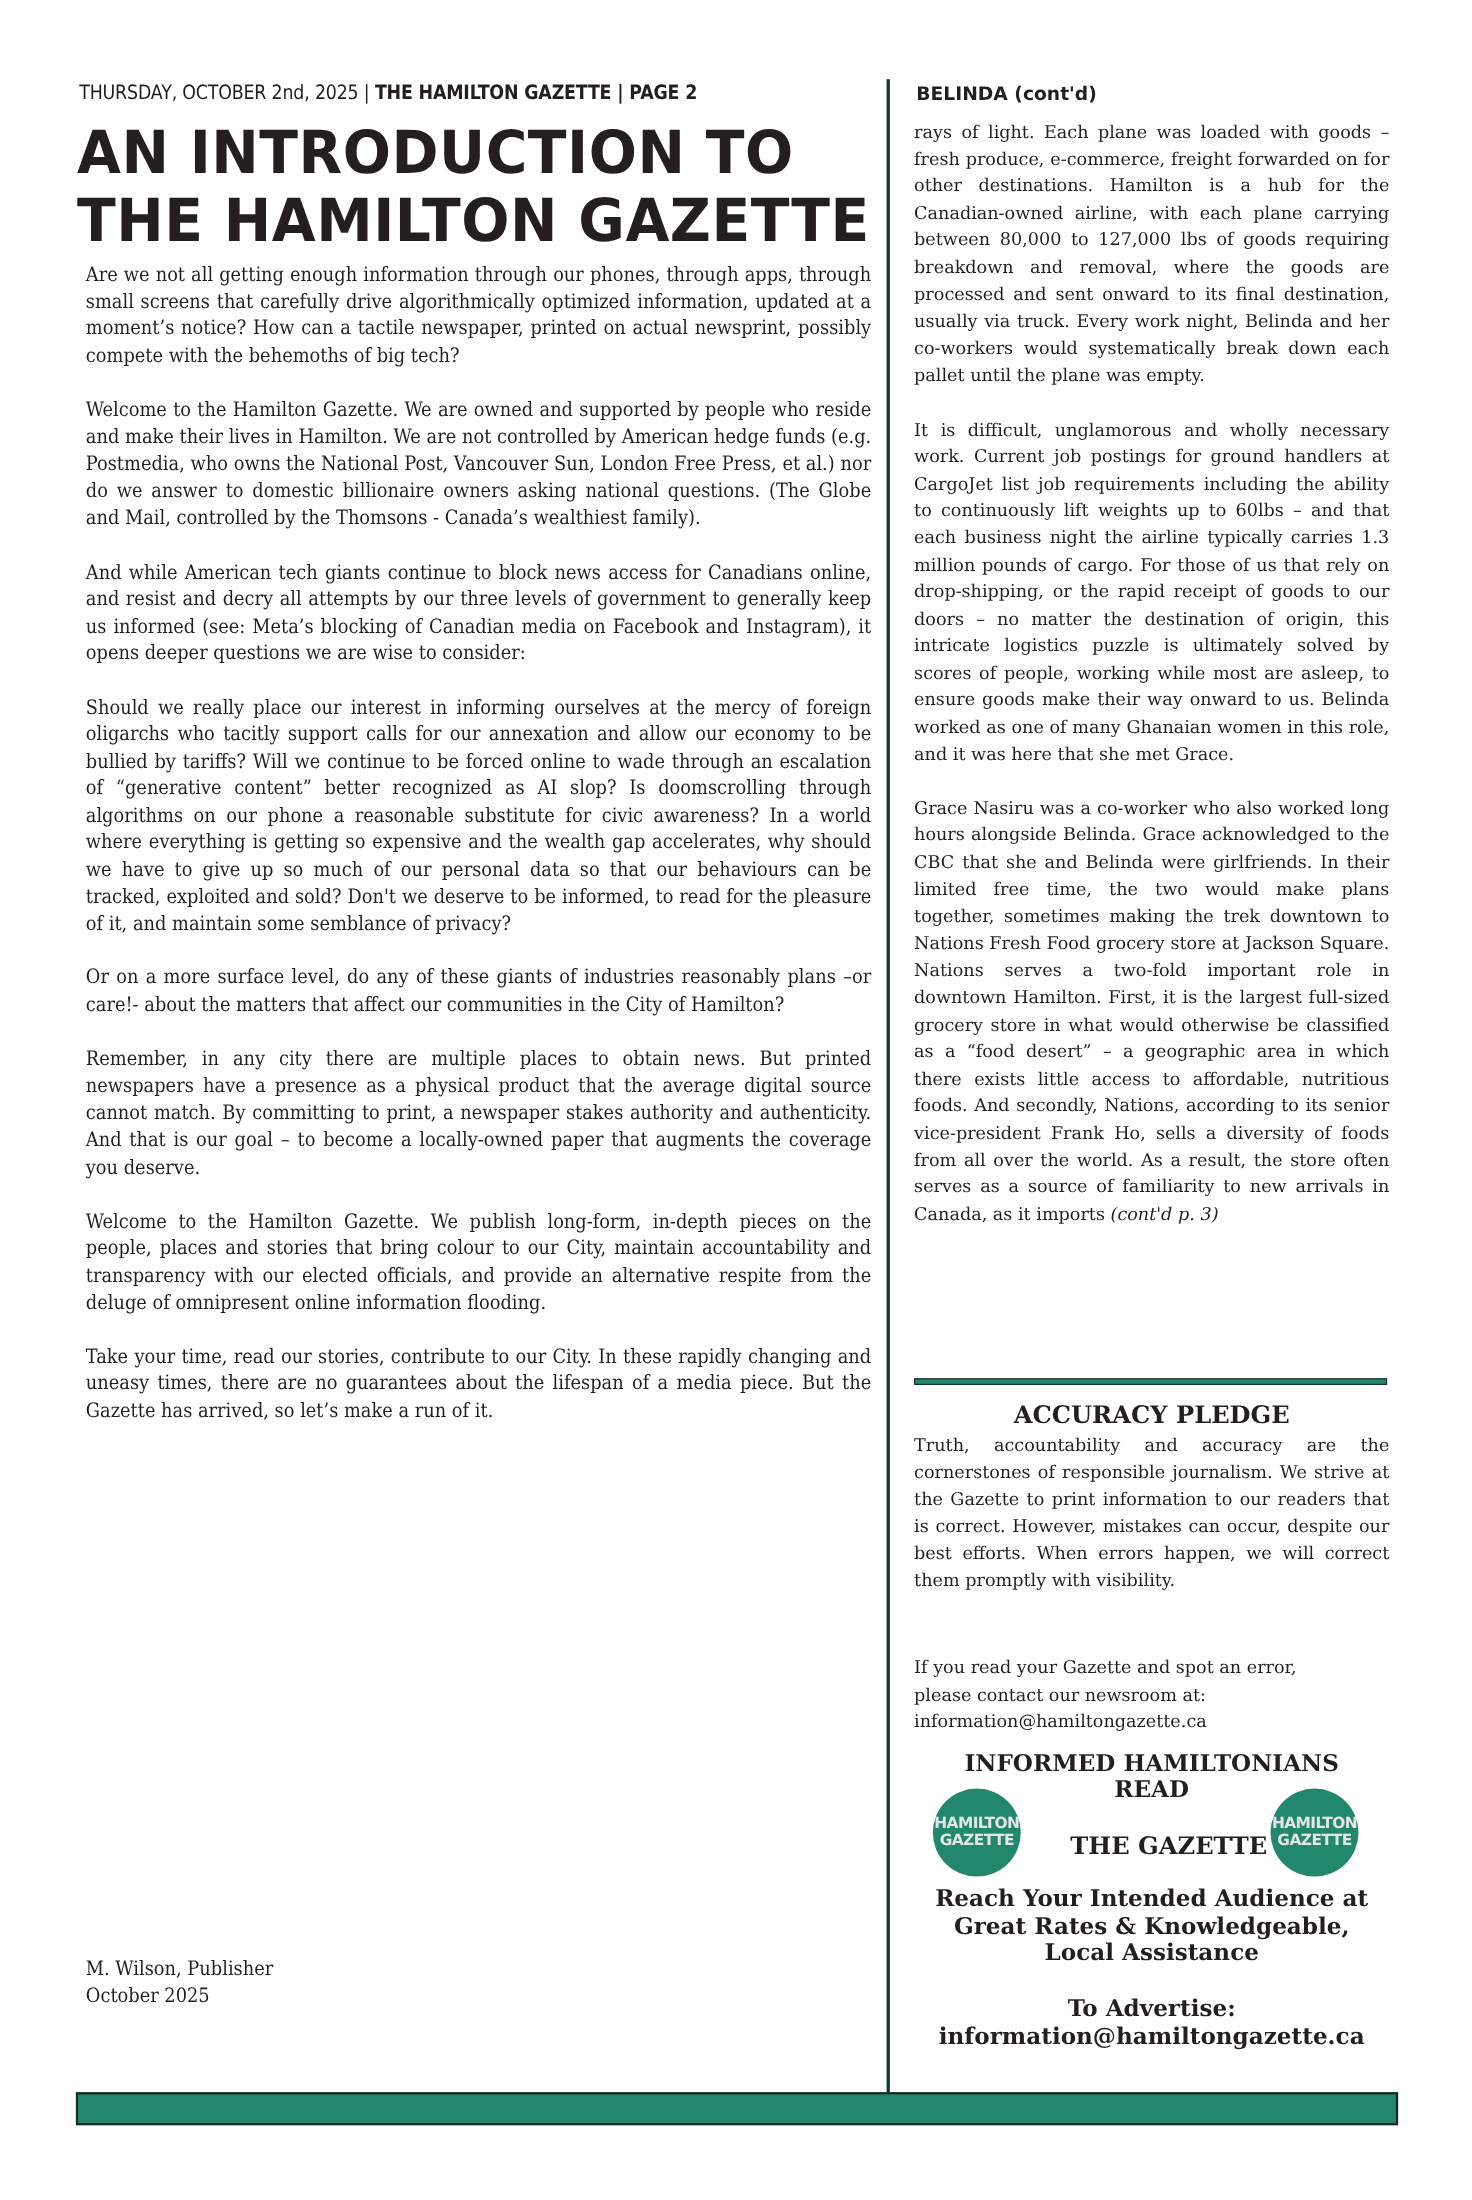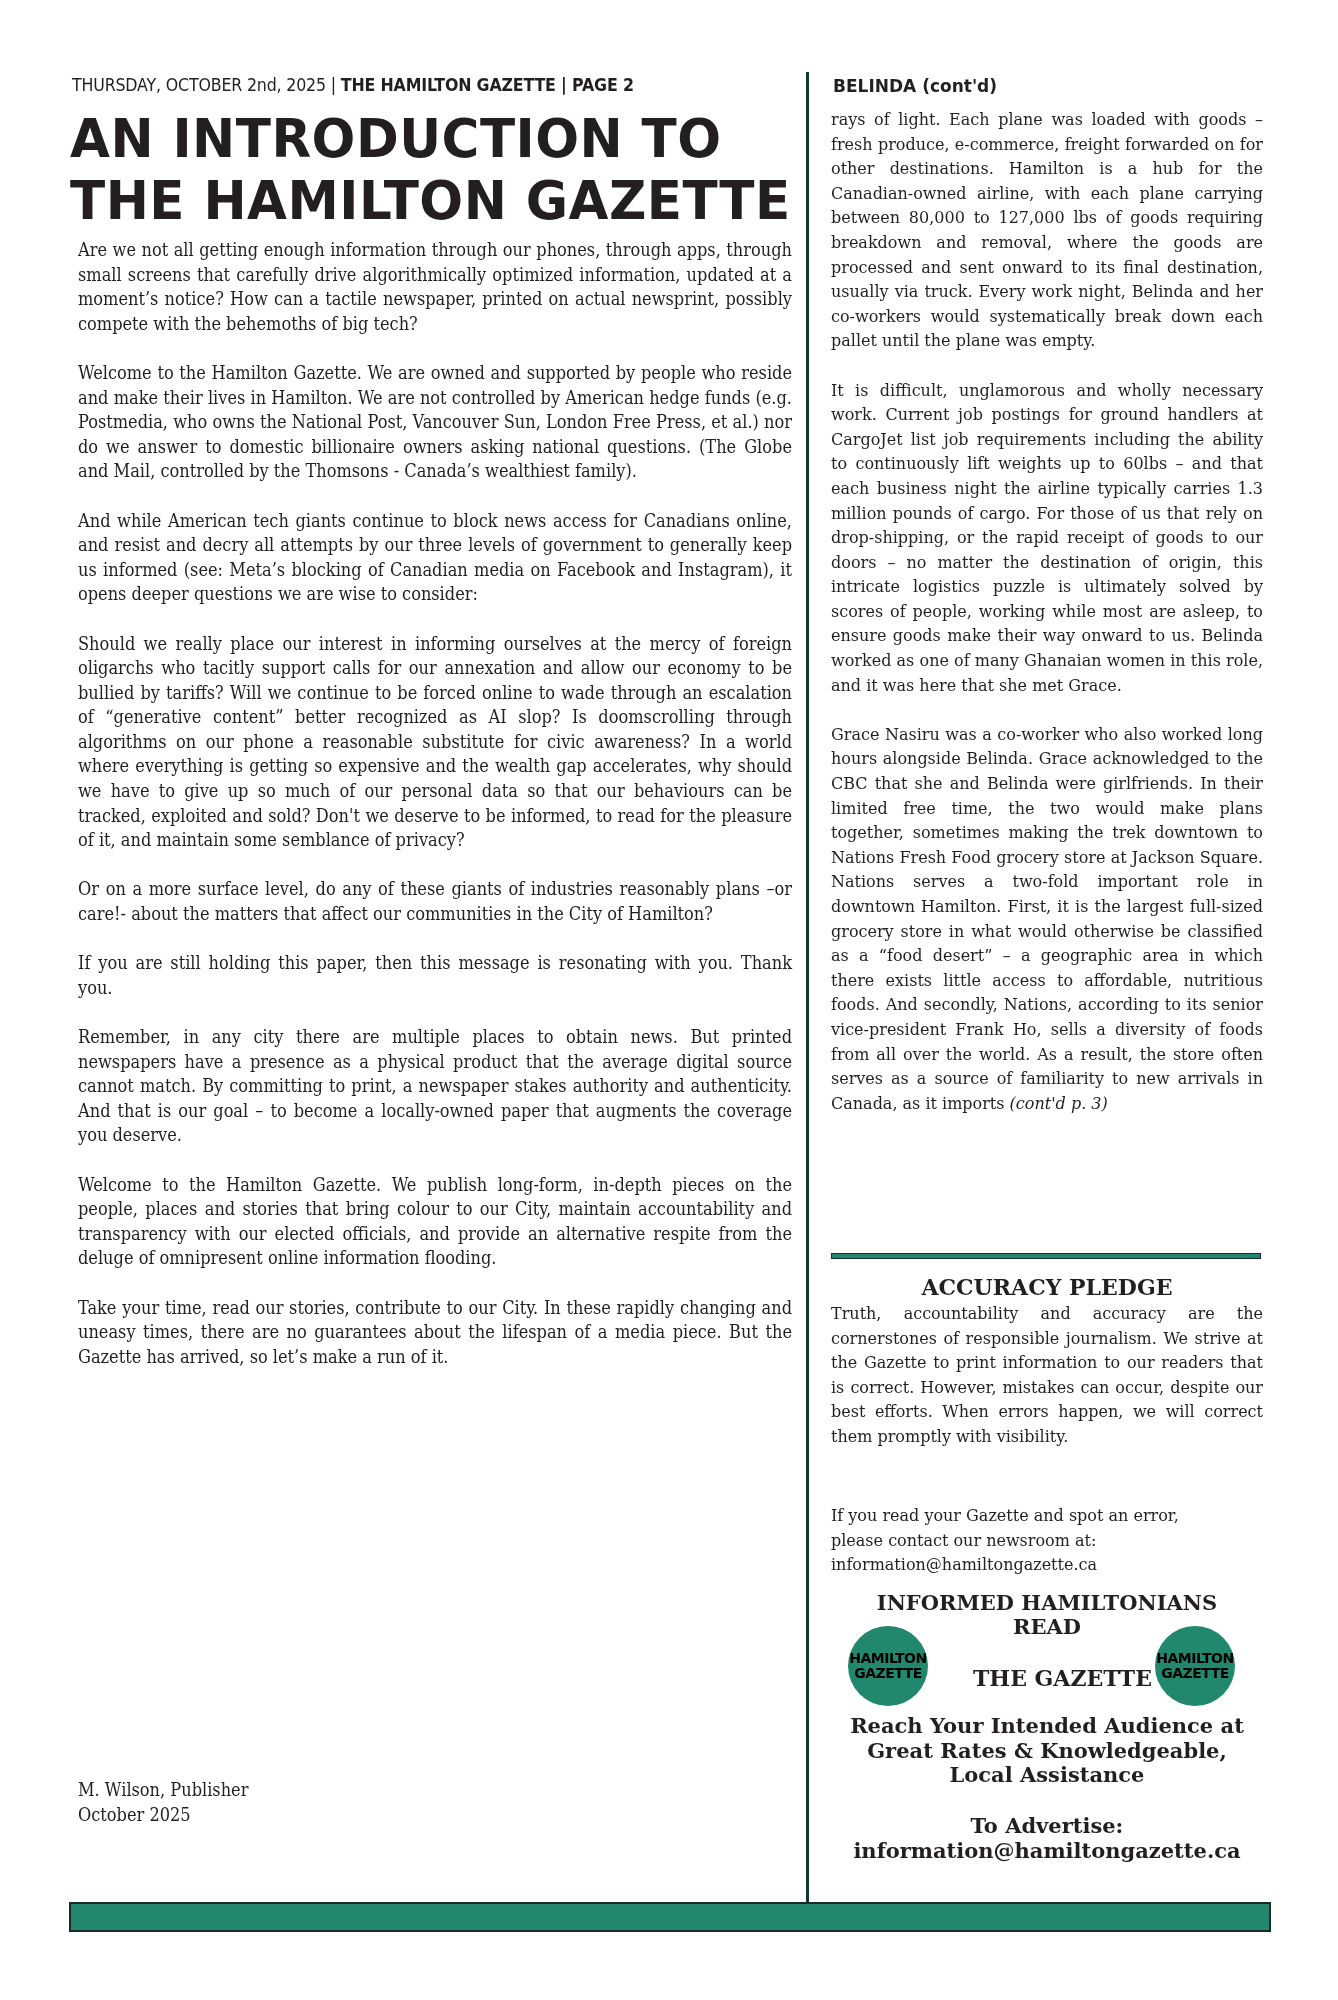--- a/index.html
+++ b/index.html
@@ -28,21 +28,21 @@
 
   .sep-bar { left: 831px; top: 1253px; width: 428px; height: 4px; background: #22876d; border: 1px solid #1a2a26; }
 
   .pledge-title { left: 831px; top: 1274px; width: 432px; text-align: center; font-family: "DejaVu Serif", serif; font-weight: bold; font-size: 22px; }
   .pledge-body { left: 831px; top: 1302px; width: 432px; font-family: "DejaVu Serif", serif; font-size: 16px; line-height: 24.6px; text-align: justify; }
   .pledge-body p { margin: 0 0 24.6px 0; }
   .pledge-contact { left: 831px; top: 1504px; width: 432px; font-family: "DejaVu Serif", serif; font-size: 16px; line-height: 24.6px; }
 
   
   .ad-title { left: 831px; top: 1591px; width: 432px; text-align: center; font-family: "DejaVu Serif", serif; font-weight: bold; font-size: 21px; line-height: 24px; }
-  .logo { width: 80px; height: 80px; border-radius: 50%; background: #21876d; color: #000000; font-family: "DejaVu Sans", sans-serif; font-weight: bold; font-size: 14px; line-height: 15px; text-align: center; display: flex; flex-direction: column; align-items: center; justify-content: center; letter-spacing: -0.5px; }
+  .logo { width: 80px; height: 80px; border-radius: 50%; background: #21876d; color: #e5e5e5; font-family: "DejaVu Sans", sans-serif; font-weight: bold; font-size: 14px; line-height: 15px; text-align: center; display: flex; flex-direction: column; align-items: center; justify-content: center; letter-spacing: -0.5px; }
   .logo-left { left: 848px; top: 1626px; }
   .logo-right { left: 1155px; top: 1626px; }
   .ad-gazette { left: 940px; top: 1665px; width: 212px; text-align: right; font-family: "DejaVu Serif", serif; font-weight: bold; font-size: 22px; }
   .ad-reach { left: 831px; top: 1714px; width: 432px; text-align: center; font-family: "DejaVu Serif", serif; font-weight: bold; font-size: 21px; line-height: 24.5px; }
   .ad-cta { left: 831px; top: 1814px; width: 432px; text-align: center; font-family: "DejaVu Serif", serif; font-weight: bold; font-size: 21px; line-height: 24.5px; }
 
   .bottom-bar { left: 69px; top: 1902px; width: 1198px; height: 26px; background: #22876d; border: 2px solid #1a2a26; }
 </style>
 </head>
 <body>
@@ -55,21 +55,20 @@
   <div>AN INTRODUCTION TO</div>
   <div>THE HAMILTON GAZETTE</div>
 </div>
 
 <div class="abs left-body cond-text">
   <p>Are we not all getting enough information through our phones, through apps, through small screens that carefully drive algorithmically optimized information, updated at a moment’s notice? How can a tactile newspaper, printed on actual newsprint, possibly compete with the behemoths of big tech?</p>
   <p>Welcome to the Hamilton Gazette. We are owned and supported by people who reside and make their lives in Hamilton.  We are not controlled by American hedge funds (e.g. Postmedia, who owns the National Post, Vancouver Sun, London Free Press, et al.) nor do we answer to domestic billionaire owners asking national questions. (The Globe and Mail, controlled by the Thomsons - Canada’s wealthiest family).</p>
   <p>And while American tech giants continue to block news access for Canadians online, and resist and decry all attempts by our three levels of government to generally keep us informed (see: Meta’s blocking of Canadian media on Facebook and Instagram), it opens deeper questions we are wise to consider:</p>
   <p>Should we really place our interest in informing ourselves at the mercy of foreign oligarchs who tacitly support calls for our annexation and allow our economy to be bullied by tariffs? Will we continue to be forced online to wade through an escalation of “generative content” better recognized as AI slop? Is doomscrolling through algorithms on our phone a reasonable substitute for civic awareness?  In a world where everything is getting so expensive and the wealth gap accelerates, why should we have to give up so much of our personal data so that our behaviours can be tracked, exploited and sold?  Don't we deserve to be informed, to read for the pleasure of it, and maintain some semblance of privacy?</p>
   <p>Or on a more surface level, do any of these giants of industries reasonably plans –or care!- about the matters that affect our communities in the City of Hamilton?</p>
-  <p>If you are still holding this paper, then this message is resonating with you. Thank you.</p>
   <p>Remember, in any city there are multiple places to obtain news. But printed newspapers have a presence as a physical product that the average digital source cannot match. By committing to print, a newspaper stakes authority and authenticity.  And that is our goal – to become a locally-owned paper that augments the coverage you deserve.</p>
   <p>Welcome to the Hamilton Gazette. We publish long-form, in-depth pieces on the people, places and stories that bring colour to our City, maintain accountability and transparency with our elected officials, and provide an alternative respite from the deluge of omnipresent online information flooding.</p>
   <p>Take your time, read our stories, contribute to our City.  In these rapidly changing and uneasy times, there are no guarantees about the lifespan of a media piece. But the Gazette has arrived, so let’s make a run of it.</p>
 </div>
 <div class="abs signature cond-text">
   <div>M. Wilson, Publisher</div>
   <div>October 2025</div>
 </div>
 
 <div class="abs col-divider"></div>

